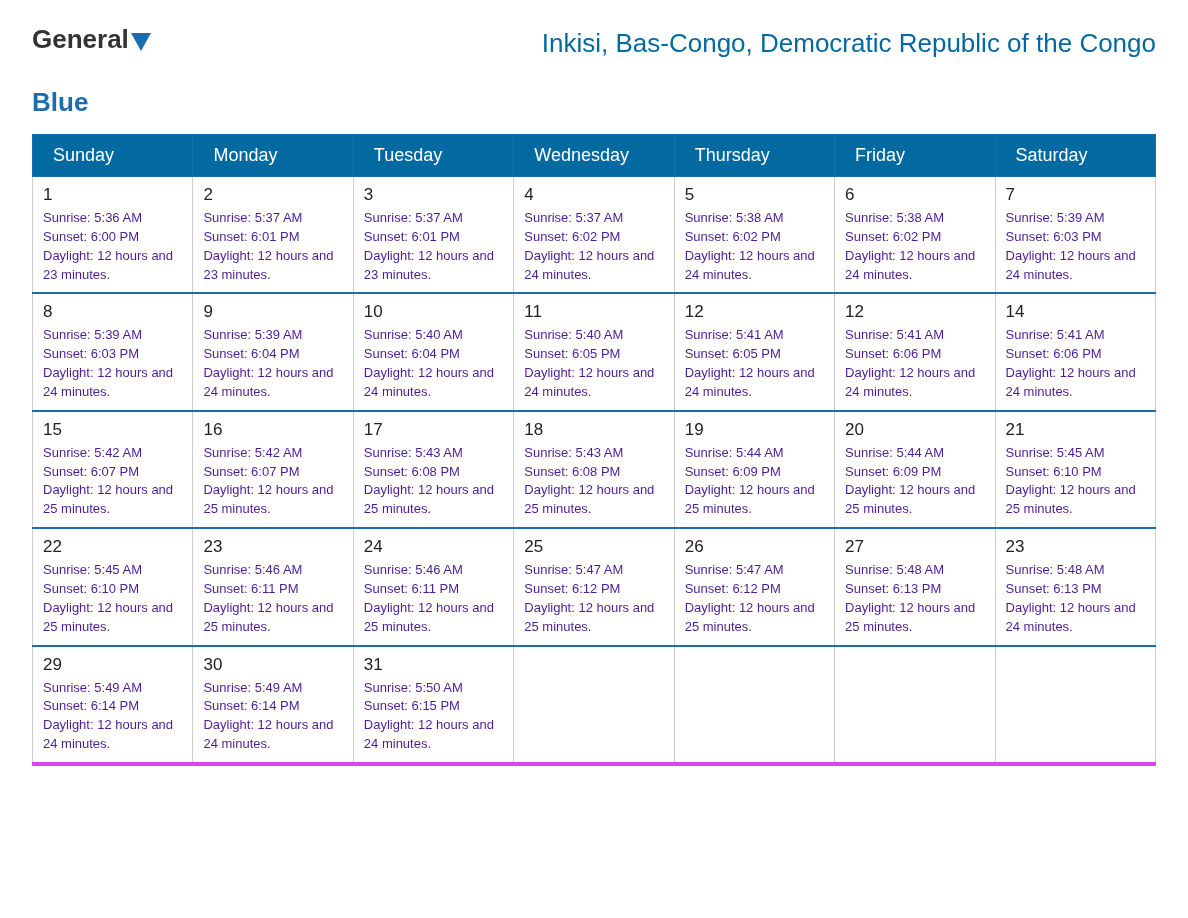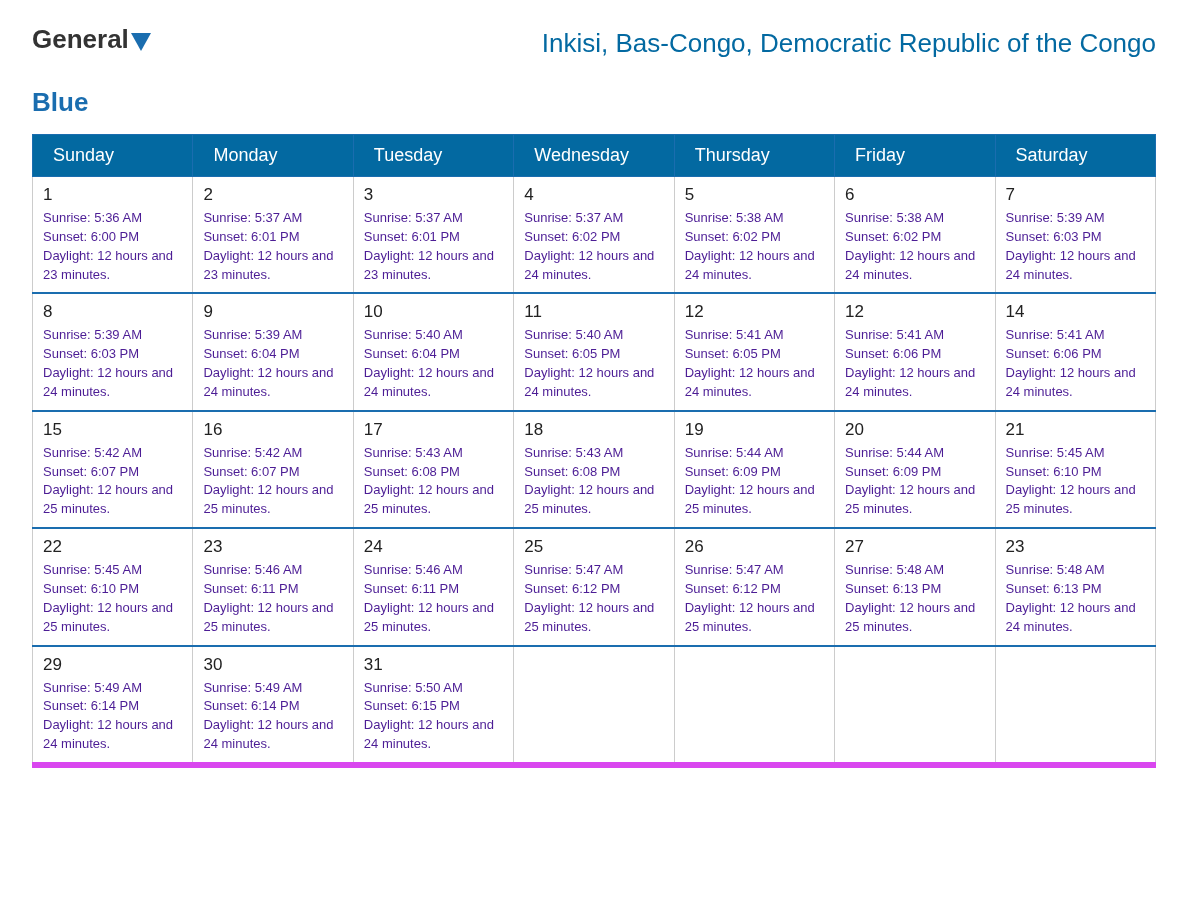--- a/index.html
+++ b/index.html
@@ -80,21 +80,21 @@
       border: 1px solid #ccc;
       width: 14.28%;
       font-size: 13.5px;
       color: #333;
       min-height: 110px;
     }
     .calendar-table tr td {
       border-bottom: 2px solid #1a6daf;
     }
     .calendar-table tr:last-child td {
-      border-bottom: 6px solid #d946ef;
+      border-bottom: 4px solid #d946ef;
     }
     .day-number {
       font-size: 17px;
       font-weight: normal;
       color: #222;
       margin-bottom: 4px;
       display: block;
     }
     .day-info {
       font-size: 13px;

